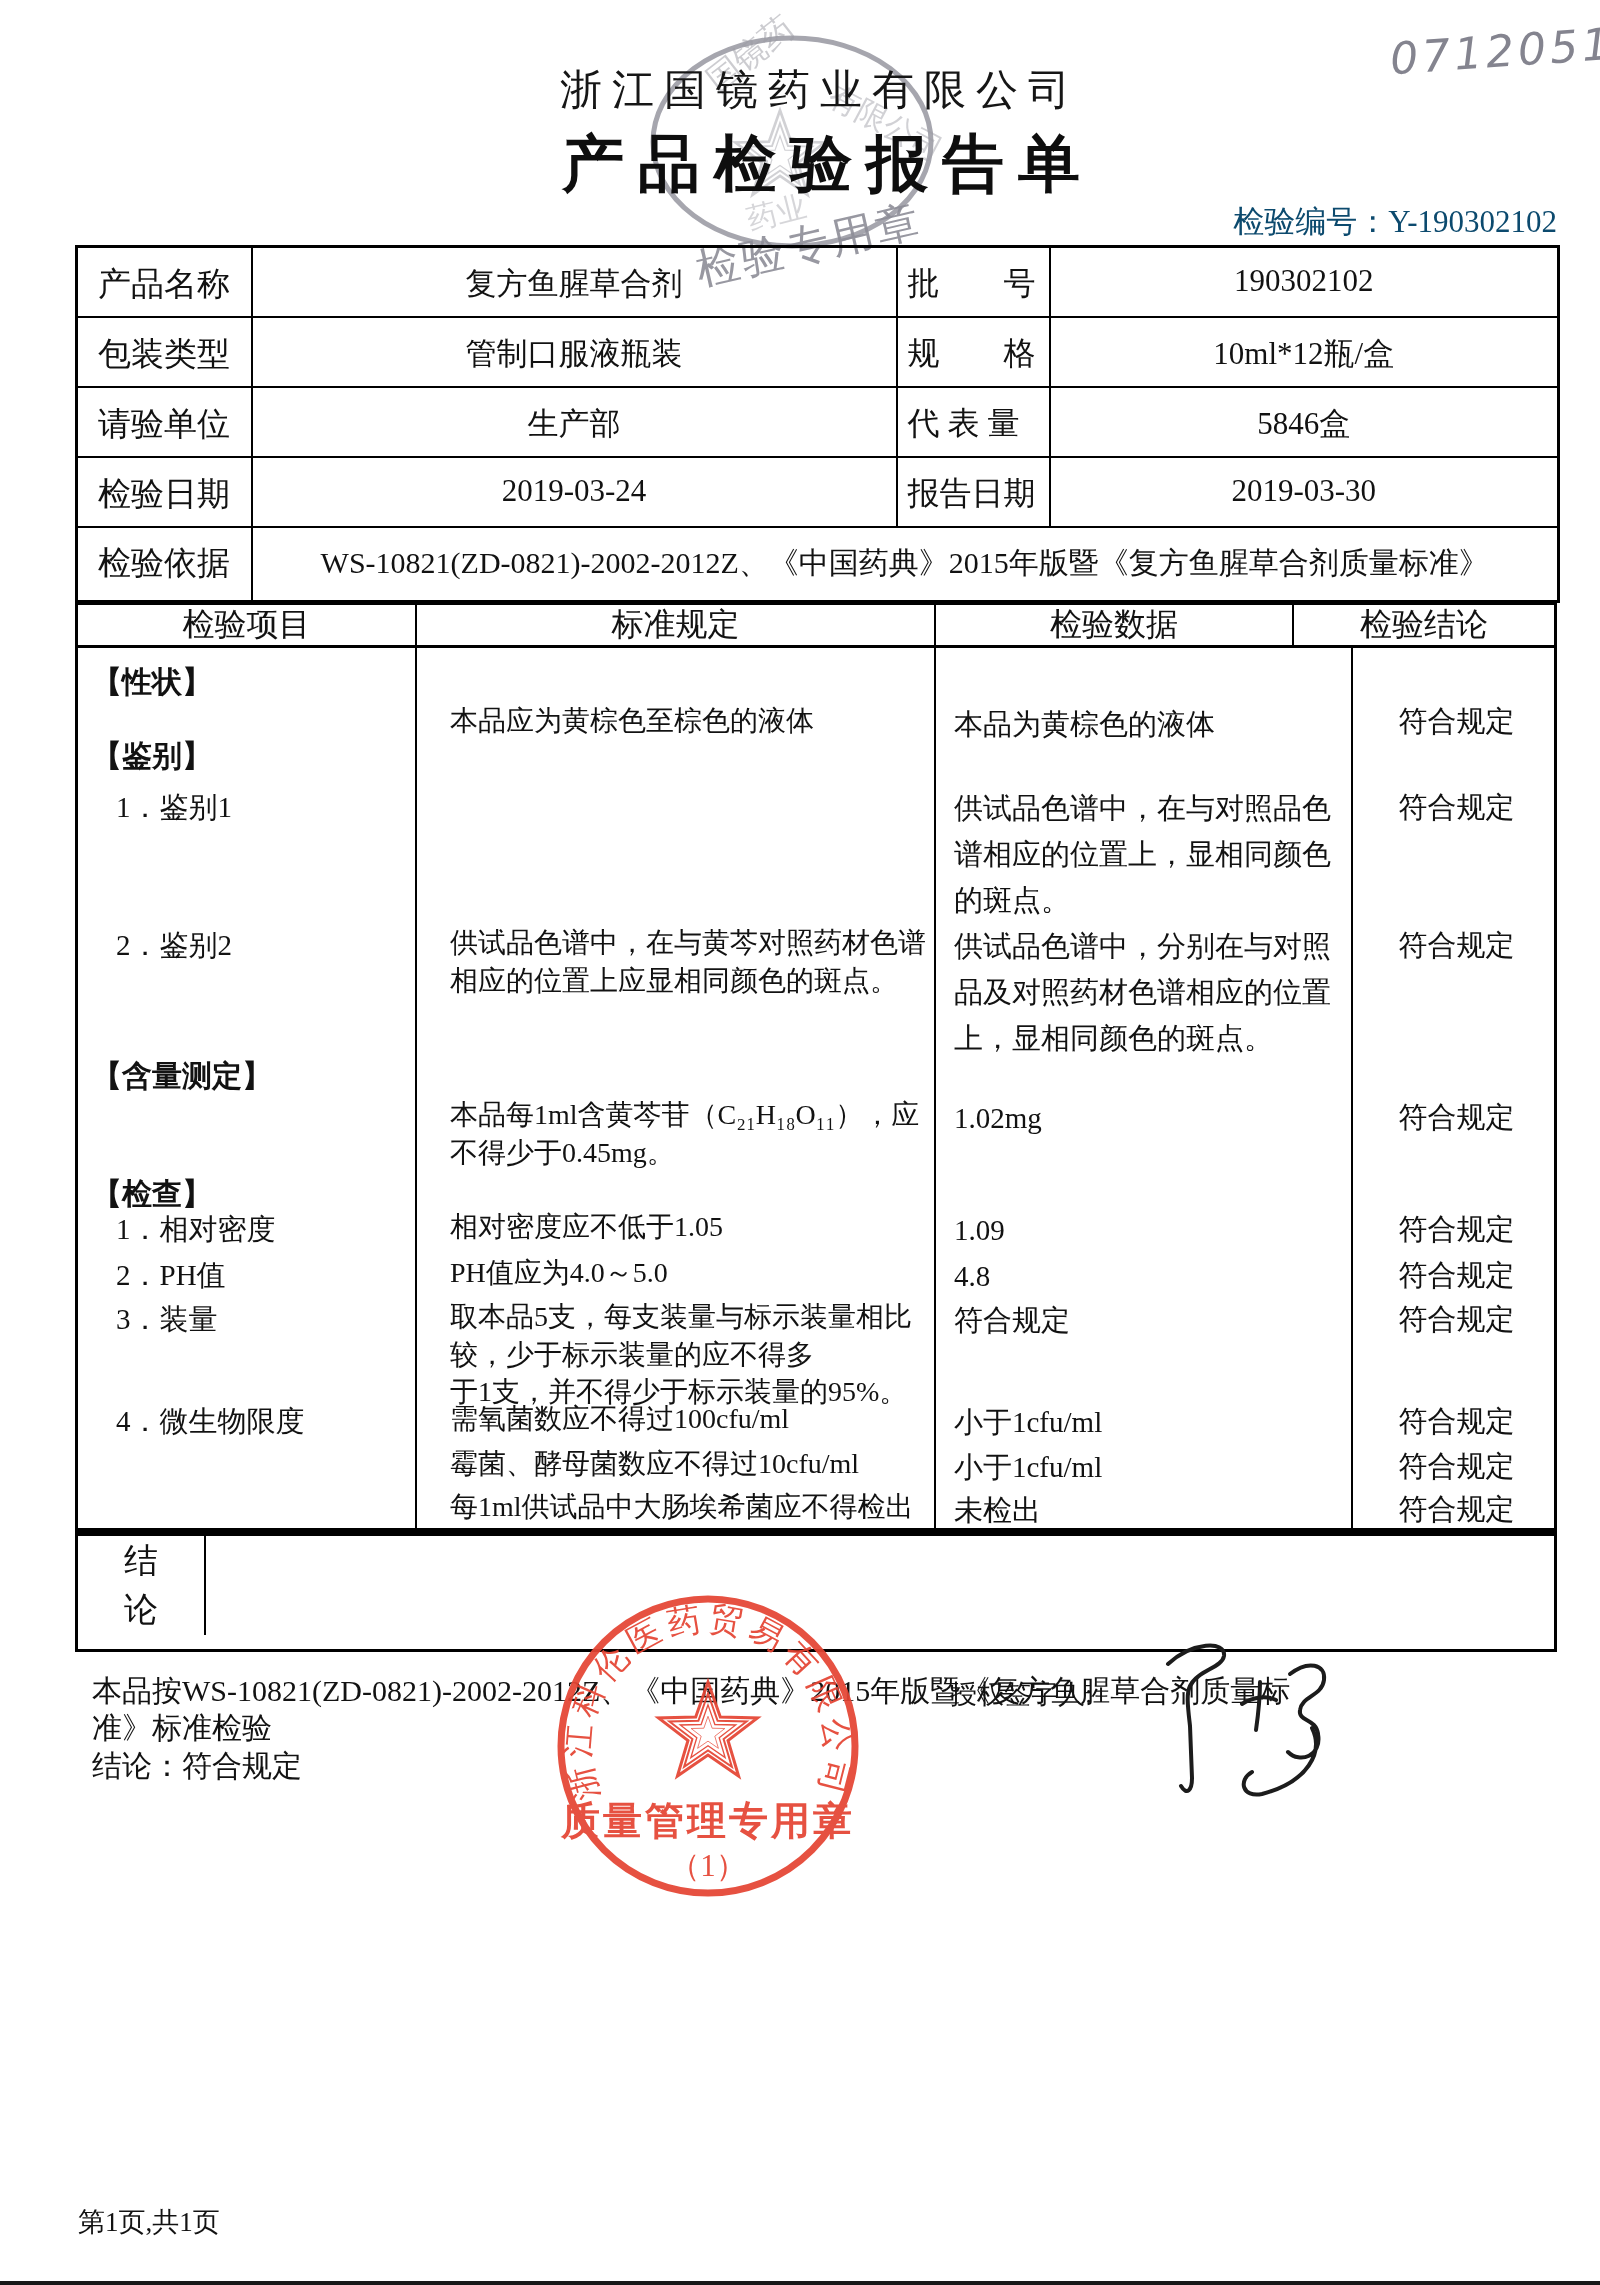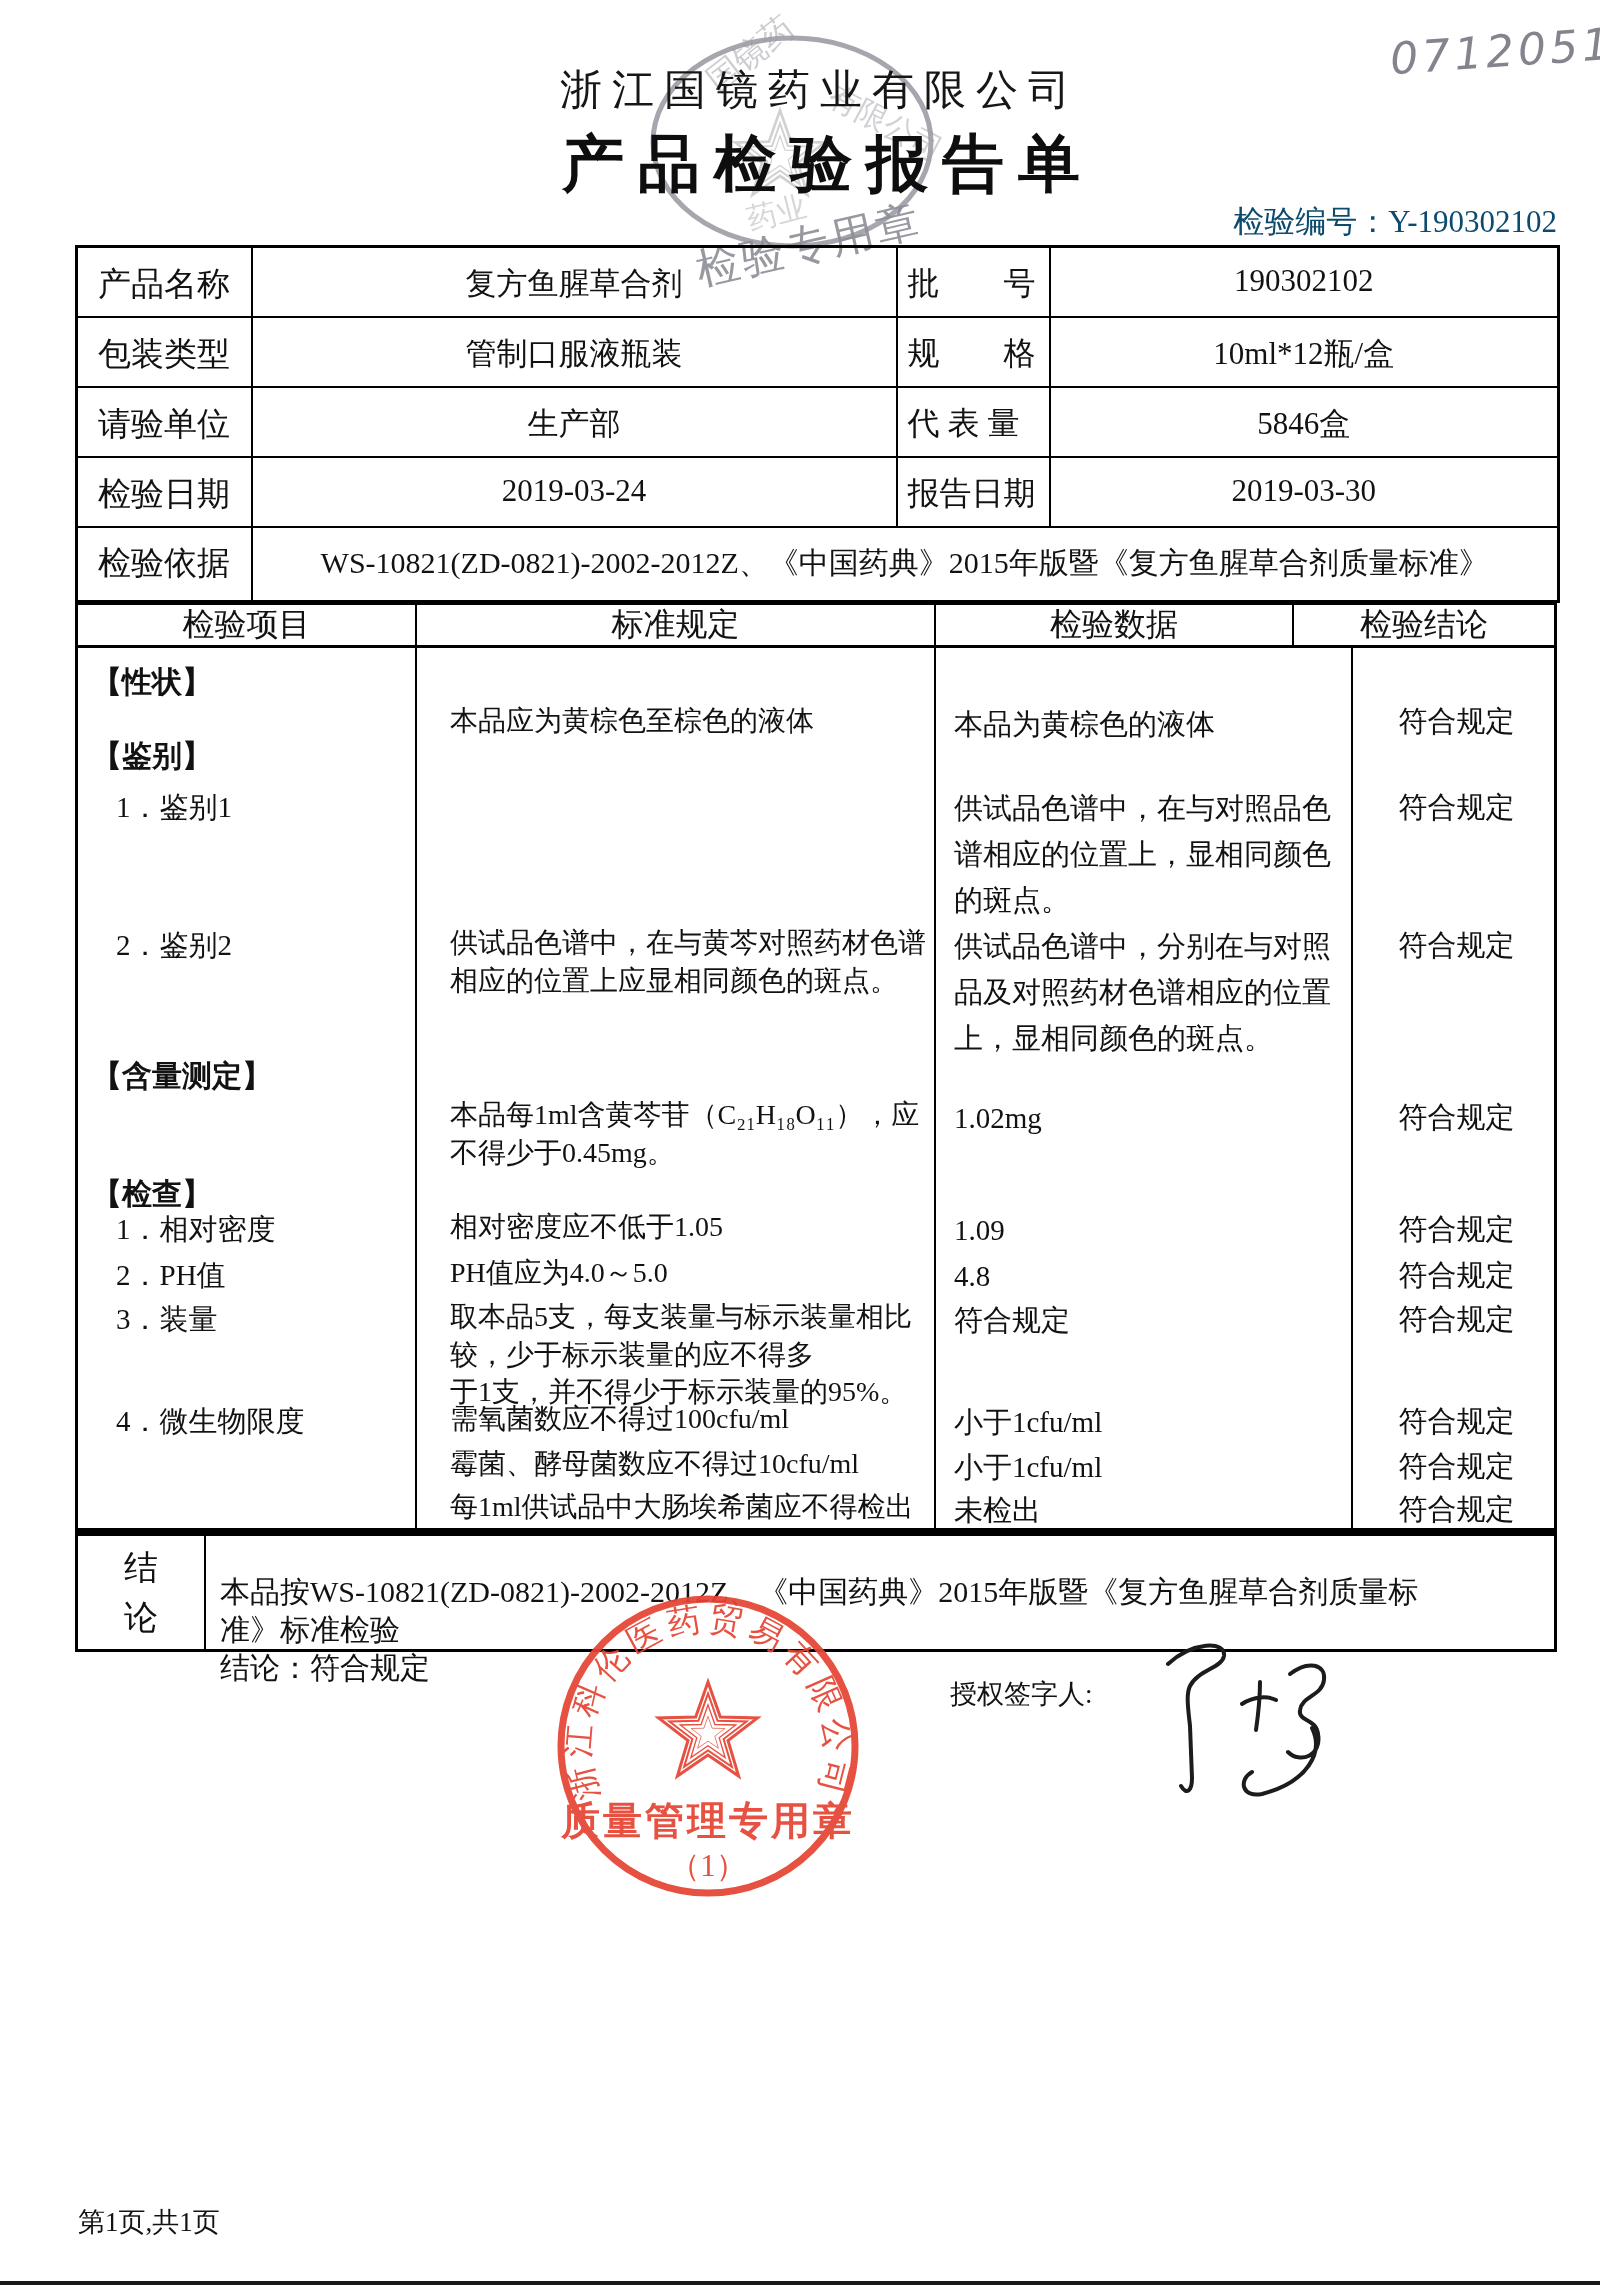--- a/index.html
+++ b/index.html
@@ -63,21 +63,21 @@
   .vline { position: absolute; top: 0; bottom: 0; width: 2px; background: #000; }
   .vl1 { left: 337px; } .vl2 { left: 856px; } .vl3 { left: 1273px; }
   .rt-item { position: absolute; left: 14px; width: 315px; font-size: 30px; font-weight: bold; }
   .rt-item.indent { left: 38px; font-weight: normal; font-size: 29px; }
   .rt-standard { position: absolute; left: 372px; width: 515px; font-size: 28px; line-height: 1.34; white-space: pre-line; }
   .rt-data { position: absolute; left: 876px; width: 390px; font-size: 29px; line-height: 1.58; white-space: pre-line; }
   .rt-result { position: absolute; left: 1277px; width: 203px; font-size: 29px; text-align: center; }
   
   .conclusion {
     position: absolute; left: 75px; top: 1532px; width: 1482px; height: 120px;
-    border: 3px solid #000; border-top-width: 4px; display: flex;
+    border: 3px solid #000; border-top-width: 4px; display: flex; flex-direction: column;
   }
   .c-label {
     width: 128px; border-right: 2px solid #000; display: flex;
     align-items: center; justify-content: center; font-size: 34px;
   }
   .c-label span { display: block; width: 40px; word-break: break-all; line-height: 1.45; text-align: center; }
   .c-body { flex: 1; padding: 5px 0 0 14px; font-size: 30px; line-height: 1.26; margin-top: 32px; }
   .c-text, .c-verdict { white-space: pre-line; }
   
   .sign-label { position: absolute; left: 950px; top: 1676px; font-size: 27px; }

